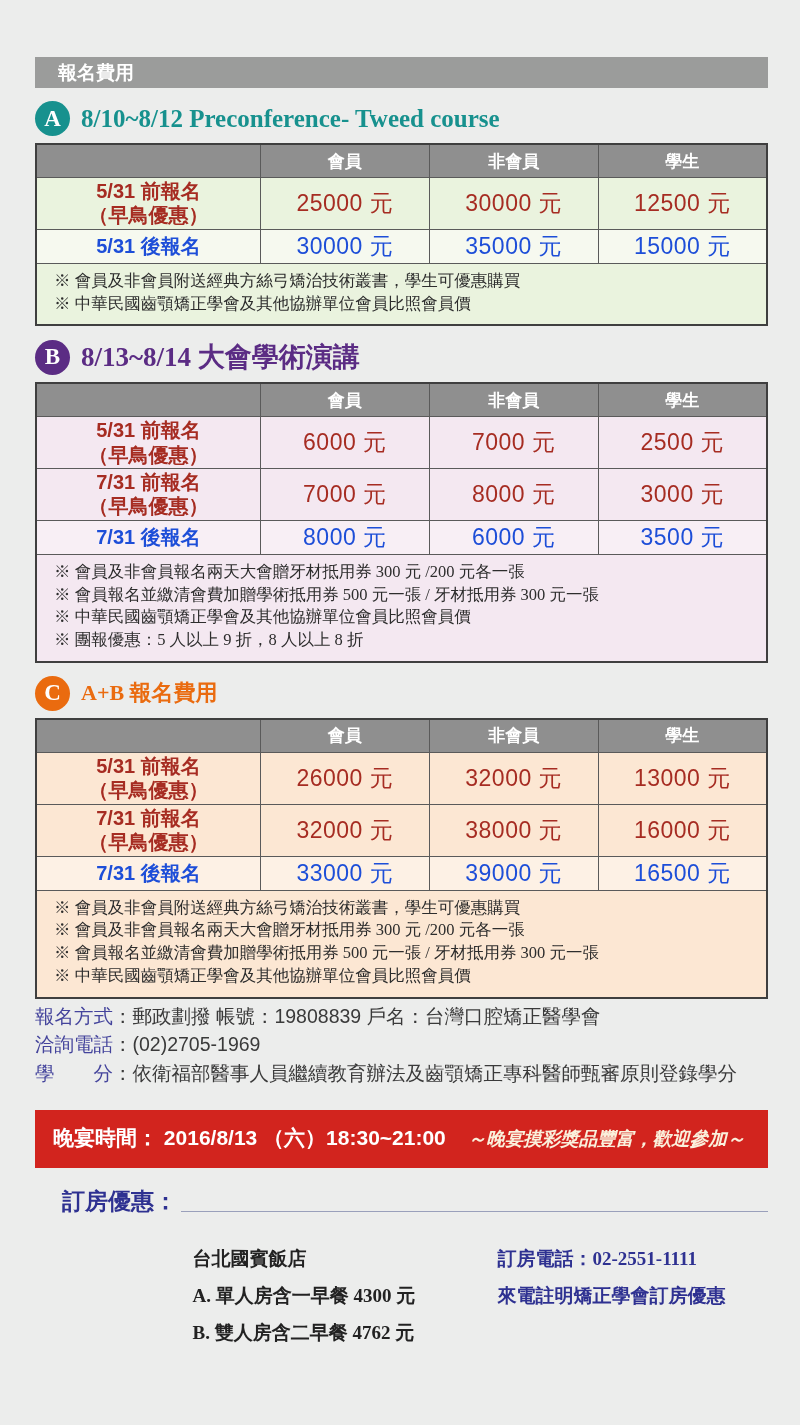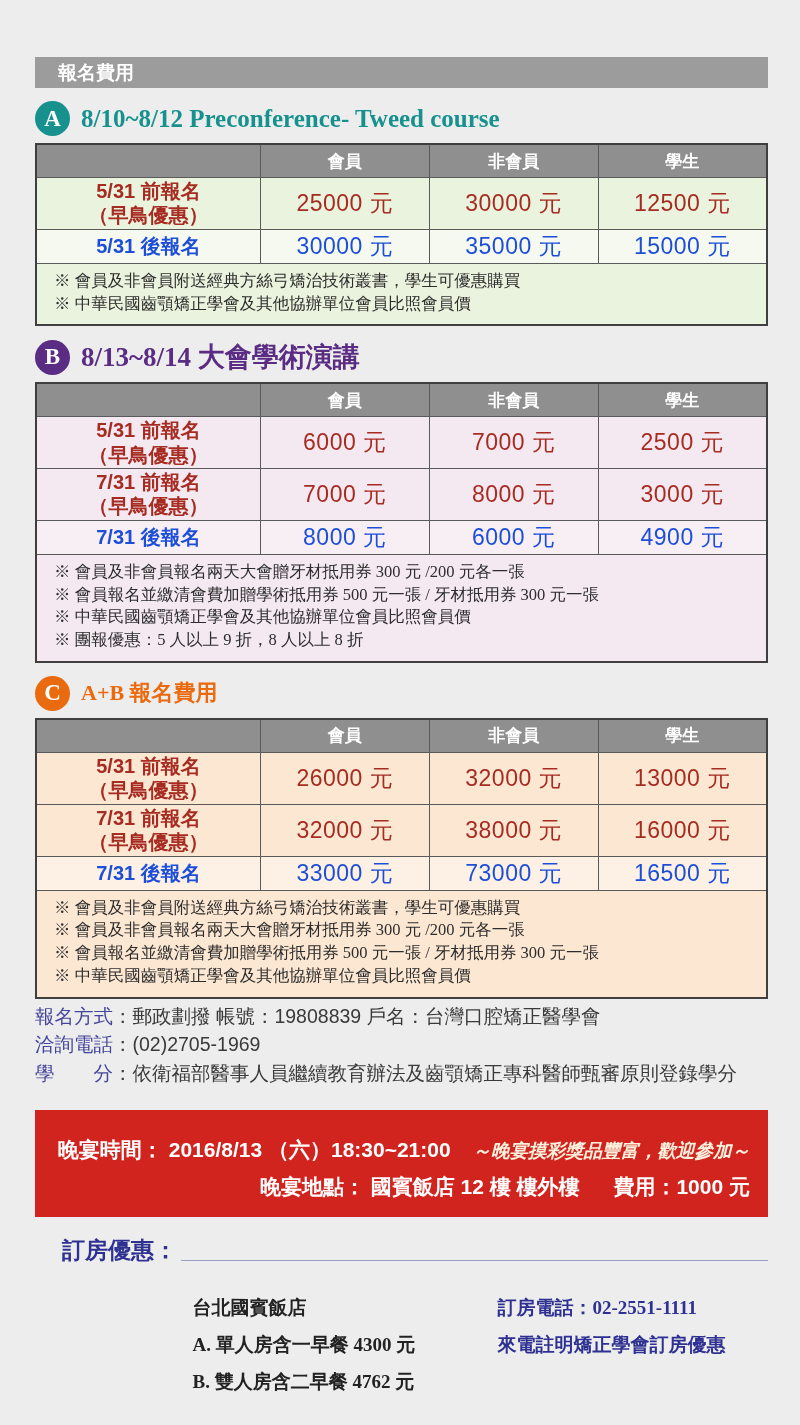--- a/index.html
+++ b/index.html
@@ -63,21 +63,21 @@
   .sec-c tr.late td{background:#fdf1e5;}
 
   
   .contact{margin-top:4px;font-size:19.5px;color:#3a3a3a;line-height:1.42;}
   .contact .line{margin-bottom:1px;}
   .contact .lab{color:#44449c;}
 
   
   .banquet{
     background:#d2241e;color:#fff;margin-top:22px;
-    padding:26px 18px 16px;font-size:21px;font-weight:700;text-align:right;
+    padding:14px 18px 16px;font-size:21px;font-weight:700;
   }
   .banquet .row2{margin-top:9px;}
   .banquet .note{
     font-family:"Liberation Serif",serif;font-style:italic;font-size:18.5px;
     color:#faf0dc;margin-left:16px;
   }
   .banquet .fee{margin-left:28px;}
 
   
   .hotel-head{display:flex;align-items:flex-end;margin-top:18px;padding-left:27px;}
@@ -184,21 +184,21 @@
           <div>（早鳥優惠）</div>
         </td>
         <td class="val red">7000 元</td>
         <td class="val red">8000 元</td>
         <td class="val red">3000 元</td>
       </tr>
       <tr class="tr-short late">
         <td class="lbl dark">7/31 後報名</td>
         <td class="val dark">8000 元</td>
         <td class="val dark">6000 元</td>
-        <td class="val dark">4900 元</td>
+        <td class="val dark">3500 元</td>
       </tr>
       <tr>
         <td class="notes-cell" colspan="4">
           <div>※ 會員及非會員報名兩天大會贈牙材抵用券 300 元 /200 元各一張</div>
           <div>※ 會員報名並繳清會費加贈學術抵用券 500 元一張 / 牙材抵用券 300 元一張</div>
           <div>※ 中華民國齒顎矯正學會及其他協辦單位會員比照會員價</div>
           <div>※ 團報優惠：5 人以上 9 折，8 人以上 8 折</div>
         </td>
       </tr>
     </tbody>
@@ -239,21 +239,21 @@
           <div>7/31 前報名</div>
           <div>（早鳥優惠）</div>
         </td>
         <td class="val red">32000 元</td>
         <td class="val red">38000 元</td>
         <td class="val red">16000 元</td>
       </tr>
       <tr class="tr-short late">
         <td class="lbl dark">7/31 後報名</td>
         <td class="val dark">33000 元</td>
-        <td class="val dark">73000 元</td>
+        <td class="val dark">39000 元</td>
         <td class="val dark">16500 元</td>
       </tr>
       <tr>
         <td class="notes-cell" colspan="4">
           <div>※ 會員及非會員附送經典方絲弓矯治技術叢書，學生可優惠購買</div>
           <div>※ 會員及非會員報名兩天大會贈牙材抵用券 300 元 /200 元各一張</div>
           <div>※ 會員報名並繳清會費加贈學術抵用券 500 元一張 / 牙材抵用券 300 元一張</div>
           <div>※ 中華民國齒顎矯正學會及其他協辦單位會員比照會員價</div>
         </td>
       </tr>
@@ -271,25 +271,20 @@
       <span class="lab">學　　分</span><span>：依衛福部醫事人員繼續教育辦法及齒顎矯正專科醫師甄審原則登錄學分</span>
     </div>
   </div>
 
   <div class="banquet">
     <div class="row1">
       <span>晚宴時間：</span>
       <span>2016/8/13 （六）18:30~21:00</span>
       <span class="note">～晚宴摸彩獎品豐富，歡迎參加～</span>
     </div>
-    <div class="row2">
-      <span>晚宴地點：</span>
-      <span>國賓飯店 12 樓 樓外樓</span>
-      <span class="fee">費用：1000 元</span>
-    </div>
   </div>
 
   <div class="hotel-head">
     <span class="hotel-title">訂房優惠：</span>
     <span class="hotel-rule"></span>
   </div>
   <div class="hotel-cols">
     <div class="hotel-left">
       <div>台北國賓飯店</div>
       <div>A. 單人房含一早餐 4300 元</div>

